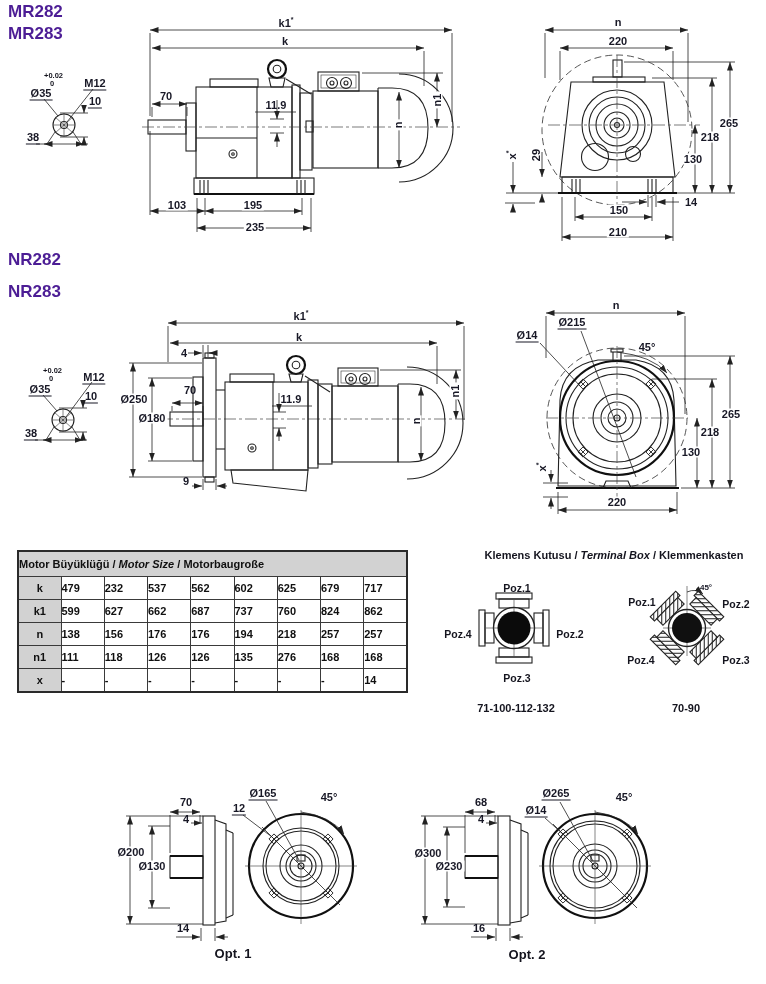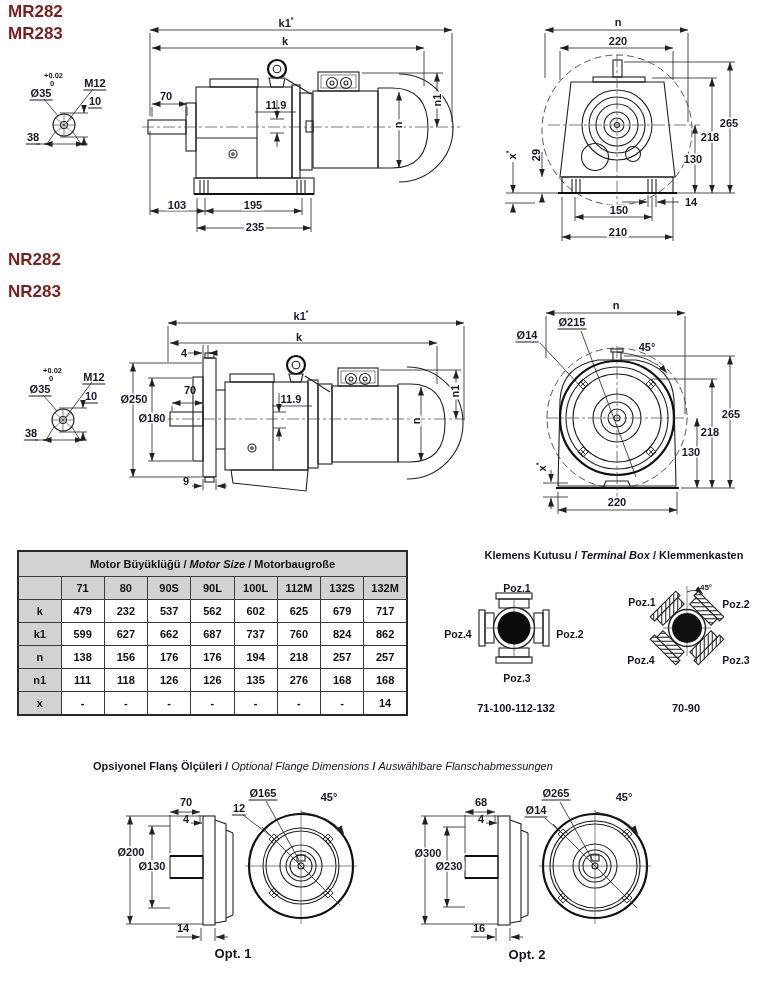--- a/index.html
+++ b/index.html
@@ -1,39 +1,39 @@
 <!DOCTYPE html>
 <html><head>
 <meta charset="utf-8">
 <style>
   html,body{margin:0;padding:0;background:#fff}
   #page{position:relative;width:766px;height:984px;background:#fff;overflow:hidden;
         font-family:"Liberation Sans",sans-serif;color:#14141e}
   #art{position:absolute;left:0;top:0;z-index:1}
-  .model{position:absolute;font:bold 17px "Liberation Sans",sans-serif;color:#7f1d1d;line-height:1;z-index:3;white-space:nowrap}
+  .model{position:absolute;font:bold 17px "Liberation Sans",sans-serif;color:#4c1d95;line-height:1;z-index:3;white-space:nowrap}
   .d{position:absolute;transform:translate(-50%,-50%);font:bold 11px "Liberation Sans",sans-serif;
      color:#181826;white-space:nowrap;line-height:1;z-index:3}
   .rot{transform:translate(-50%,-50%) rotate(-90deg)}
   .bg{background:#fff;padding:0 2px}
   .ul{border-bottom:1.2px solid #181826;padding:0 1px 1px}
   .sm{font-size:8px}
   .d sup{font-size:7px;vertical-align:super;line-height:0}
   .tolstack{position:absolute;font:bold 7.5px "Liberation Sans",sans-serif;line-height:1.1;z-index:3}
   .tolstack span{display:block}
   .sec-title{position:absolute;z-index:3;font:bold 11px "Liberation Sans",sans-serif;white-space:nowrap}
   .sec-title .it{font-style:italic}
   .sec-title .nrm{font-weight:bold}
   .sec-title .it-n{font-style:italic;font-weight:normal}
   .sep{white-space:pre}
   .poz{position:absolute;transform:translate(-50%,-50%);font:bold 10.5px "Liberation Sans",sans-serif;z-index:3;white-space:nowrap}
   .cap{position:absolute;transform:translate(-50%,-50%);font:bold 11px "Liberation Sans",sans-serif;z-index:3;white-space:nowrap}
   .optlbl{position:absolute;transform:translate(-50%,-50%);font:bold 13px "Liberation Sans",sans-serif;z-index:3;white-space:nowrap}
   .tablewrap{position:absolute;left:17px;top:550px;width:391px;z-index:3}
   table{border-collapse:collapse;width:100%;table-layout:fixed;font:bold 11px "Liberation Sans",sans-serif;color:#101010;border:2px solid #2a2a2a}
-  td,th{border:1px solid #3a3a3a;text-align:center;vertical-align:middle;height:22px;padding:0;font-weight:bold}
+  td,th{border:1px solid #3a3a3a;vertical-align:middle;height:22px;padding:0;font-weight:bold}
   tr.title-row td{background:#d2d2d2;height:24px}
   tr.hdr-row td{background:#d2d2d2}
   th.rowlbl{background:#d2d2d2;width:43px}
   td.val{background:#fff}
   .it{font-style:italic}
 </style>
 </head>
 <body>
 
 <div id="page">
@@ -536,31 +536,20 @@
           <col>
           <col>
           <col>
         </colgroup>
   <tbody>
           <tr class="title-row">
     <td colspan="9">
       <span>Motor Büyüklüğü</span><span class="sep"> / </span><span class="it">Motor Size</span><span class="sep"> / </span><span>Motorbaugroße</span>
     </td>
   </tr>
-  <tr class="hdr-row">
-    <td></td>
-    <td>71</td>
-    <td>80</td>
-    <td>90S</td>
-    <td>90L</td>
-    <td>100L</td>
-    <td>112M</td>
-    <td>132S</td>
-    <td>132M</td>
-  </tr>
   <tr>
     <th class="rowlbl">k</th>
     <td class="val">479</td>
     <td class="val">232</td>
     <td class="val">537</td>
     <td class="val">562</td>
     <td class="val">602</td>
     <td class="val">625</td>
     <td class="val">679</td>
     <td class="val">717</td>
@@ -621,23 +610,20 @@
 <span class="poz" style="left:517px;top:678px">Poz.3</span>
 <span class="poz" style="left:458px;top:634px">Poz.4</span>
 <span class="cap" style="left:516px;top:708px">71-100-112-132</span>
 <span class="poz" style="left:642px;top:602px">Poz.1</span>
 <span class="poz" style="left:736px;top:604px">Poz.2</span>
 <span class="poz" style="left:736px;top:660px">Poz.3</span>
 <span class="poz" style="left:641px;top:660px">Poz.4</span>
 <span class="d sm" style="left:706px;top:588px">45°</span>
 <span class="cap" style="left:686px;top:708px">70-90</span>
 
-<div class="sec-title" style="left:93px;top:760px">
-  <span>Opsiyonel Flanş Ölçüleri</span><span class="sep"> / </span><span class="it-n">Optional Flange Dimensions</span><span class="sep"> / </span><span class="it-n">Auswählbare Flanschabmessungen</span>
-</div>
 
 <span class="d" style="left:186px;top:802px">70</span>
 <span class="d" style="left:186px;top:819px">4</span>
 <span class="d bg" style="left:131px;top:852px">Ø200</span>
 <span class="d bg" style="left:152px;top:866px">Ø130</span>
 <span class="d" style="left:183px;top:928px">14</span>
 <span class="d ul" style="left:263px;top:794px">Ø165</span>
 <span class="d ul" style="left:239px;top:809px">12</span>
 <span class="d" style="left:329px;top:797px">45°</span>
 <span class="optlbl" style="left:233px;top:953px">Opt. 1</span>

